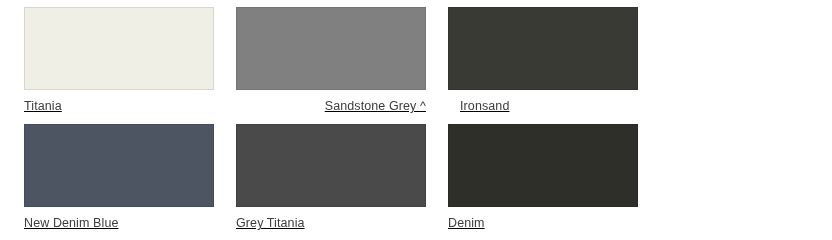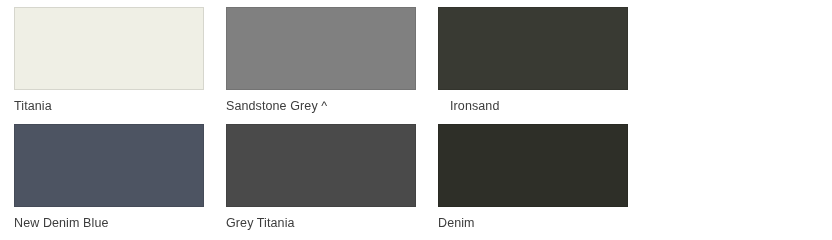--- a/index.html
+++ b/index.html
@@ -11,24 +11,25 @@
     width: 832px;
     height: 235px;
     font-family: "Liberation Sans", sans-serif;
     -webkit-font-smoothing: antialiased;
   }
   #swatch-grid {
     position: relative;
     width: 832px;
     height: 235px;
     box-sizing: border-box;
-    padding: 7px 0 0 14px;
+    padding: 7px 0 0 24px;
     display: flex;
     flex-wrap: wrap;
     align-content: flex-start;
+    text-decoration: underline;
   }
   .swatch-cell {
     width: 190px;
     margin-right: 22px;
     margin-bottom: 11px;
     display: flex;
     flex-direction: column;
   }
   .swatch-chip {
     width: 190px;
@@ -50,21 +51,21 @@
 
 <div id="swatch-grid">
 
   <div class="swatch-cell">
     <div class="swatch-chip" style="background-color: rgb(239, 239, 229);"></div>
     <div class="swatch-label" style="color: rgb(60, 60, 60);">Titania</div>
   </div>
 
   <div class="swatch-cell">
     <div class="swatch-chip" style="background-color: rgb(128, 128, 128);"></div>
-    <div class="swatch-label" style="color: rgb(60, 60, 60);">Sandstone Grey ^</div>
+    <div class="swatch-label" style="color: rgb(60, 60, 60); text-align: right;">Sandstone Grey ^</div>
   </div>
 
   <div class="swatch-cell">
     <div class="swatch-chip" style="background-color: rgb(57, 58, 51);"></div>
     <div class="swatch-label" style="color: rgb(60, 60, 60); margin-left: 12px;">Ironsand</div>
   </div>
 
   <div class="swatch-cell">
     <div class="swatch-chip" style="background-color: rgb(77, 84, 98);"></div>
     <div class="swatch-label" style="color: rgb(60, 60, 60);">New Denim Blue</div>

